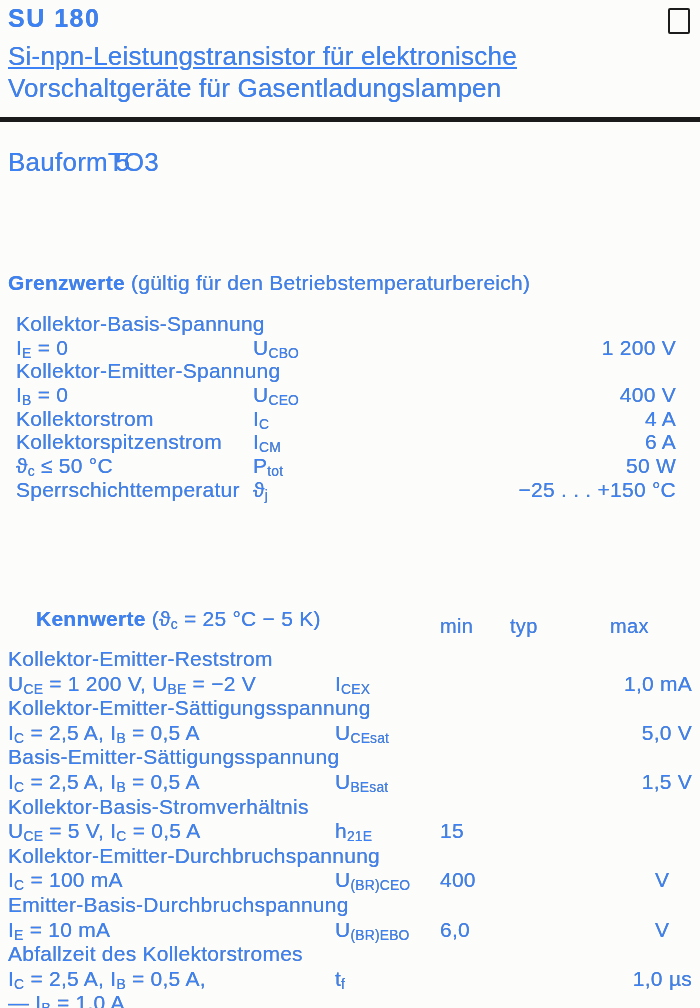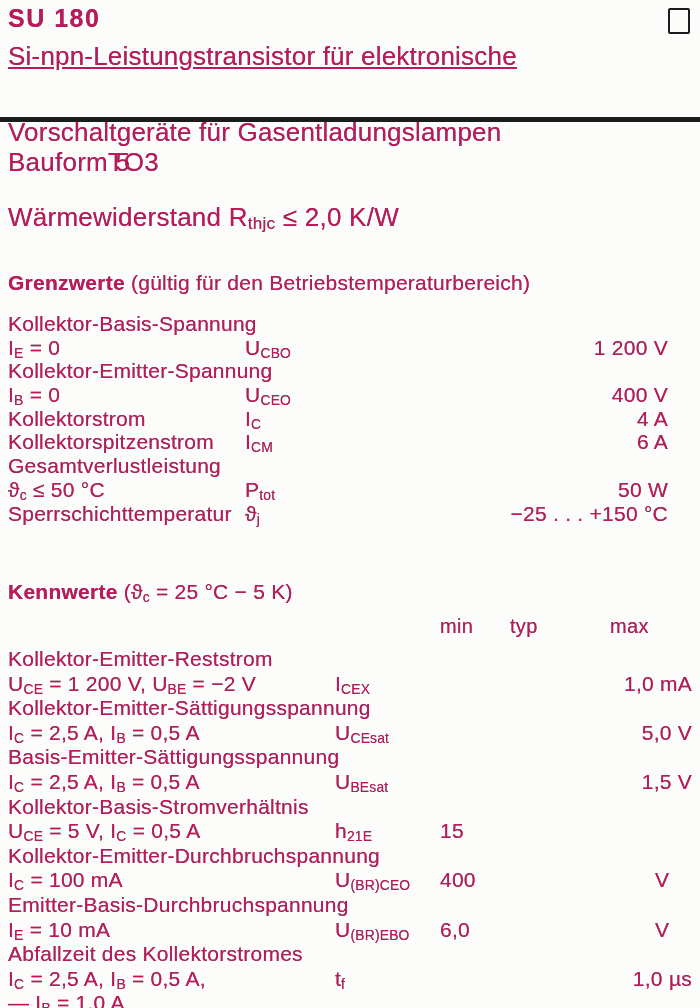--- a/index.html
+++ b/index.html
@@ -1,46 +1,46 @@
 <!DOCTYPE html>
 <html><head>
 <meta charset="utf-8">
 <style>
   html,body { margin:0; padding:0; background:#e8e8e6; }
   .page {
     position:relative;
     width:700px; height:1008px;
     margin:0 auto;
     background:#fcfcfa;
-    color:#be185d;
+    color:#3b82f6;
     font-family:"Liberation Sans","DejaVu Sans",sans-serif;
     overflow:hidden;
     text-shadow:0 0 0.5px rgba(20,20,20,0.6);
   }
   .abs { position:absolute; }
   sub { font-size:0.66em; vertical-align:-0.2em; letter-spacing:0.2px; }
 
   .model { left:8px; top:4px; font-size:25px; font-weight:700; letter-spacing:1.5px; }
   .refbox { left:668px; top:8px; width:18px; height:22px; border:2.5px solid #1c1c1c; border-radius:2px; background:transparent; }
   .subtitle { left:8px; font-size:26px; letter-spacing:0.2px; white-space:nowrap; }
   .sub1 { top:41px;text-decoration:underline; }
-  .sub2 { top:73px;margin-top:44px; }
+  .sub2 { top:73px; }
   .rule { left:0; top:117px; width:700px; height:5px; background:#1b1b1b; }
 
   .bodytext { font-size:26px; letter-spacing:0.25px; white-space:nowrap; }
   .bauform-label { left:8px; top:147px; }
   .bauform-value { left:108px; top:147px; }
   .thermal { left:8px; top:202px; }
 
   .sect-head { left:8px; font-size:21px; letter-spacing:0.25px; white-space:nowrap; }
   .gw-head { top:271px; }
-  .kw-head { top:580px; }
+  .kw-head { top:607px;margin-left:28px; }
   .sect-head b { font-weight:700; }
 
-  .gw-table { left:0; top:312px; width:676px; }
+  .gw-table { left:8px; top:312px; width:676px; }
   .kw-table { left:0; top:647px; width:700px; }
   .row { position:relative; white-space:nowrap; }
   .gw-row { height:23.7px; }
   .kw-row { height:24.6px; }
   .row span { position:absolute; font-size:21px; letter-spacing:0.25px; white-space:nowrap; }
   .cell-label { left:8px; }
   .gw-row .cell-symbol { left:245px; }
   .kw-row .cell-symbol { left:335px; }
   .cell-value { right:8px; text-align:right; }
   .cell-min { left:440px; }
@@ -62,21 +62,20 @@
   <div class="abs refbox"></div>
 
   <div class="abs subtitle sub1">Si-npn-Leistungstransistor für elektronische</div>
   <div class="abs subtitle sub2">Vorschaltgeräte für Gasentladungslampen</div>
 
   <div class="abs rule"></div>
 
   <div class="abs bodytext bauform-label">Bauform 5</div>
   <div class="abs bodytext bauform-value">TO3</div>
 
-  <div class="abs bodytext thermal">Wärmewiderstand R<sub>thjc</sub> ≤ 2,0 K/W</div>
 
   <div class="abs sect-head gw-head"><b>Grenzwerte</b><span> (gültig für den Betriebstemperaturbereich)</span></div>
 
   <div class="abs gw-table" id="gw-table">
       <div class="row gw-row">
         <span class="cell-label">Kollektor-Basis-Spannung</span>
       </div>
       <div class="row gw-row">
         <span class="cell-label">I<sub>E</sub> = 0</span>
         <span class="cell-symbol">U<sub>CBO</sub></span>
@@ -92,23 +91,20 @@
       </div>
       <div class="row gw-row">
         <span class="cell-label">Kollektorstrom</span>
         <span class="cell-symbol">I<sub>C</sub></span>
         <span class="cell-value">4 A</span>
       </div>
       <div class="row gw-row">
         <span class="cell-label">Kollektorspitzenstrom</span>
         <span class="cell-symbol">I<sub>CM</sub></span>
         <span class="cell-value">6 A</span>
-      </div>
-      <div class="row gw-row">
-        <span class="cell-label">Gesamtverlustleistung</span>
       </div>
       <div class="row gw-row">
         <span class="cell-label">ϑ<sub>c</sub> ≤ 50 °C</span>
         <span class="cell-symbol">P<sub>tot</sub></span>
         <span class="cell-value">50 W</span>
       </div>
       <div class="row gw-row">
         <span class="cell-label">Sperrschichttemperatur</span>
         <span class="cell-symbol">ϑ<sub>j</sub></span>
         <span class="cell-value">−25 . . . +150 °C</span>

